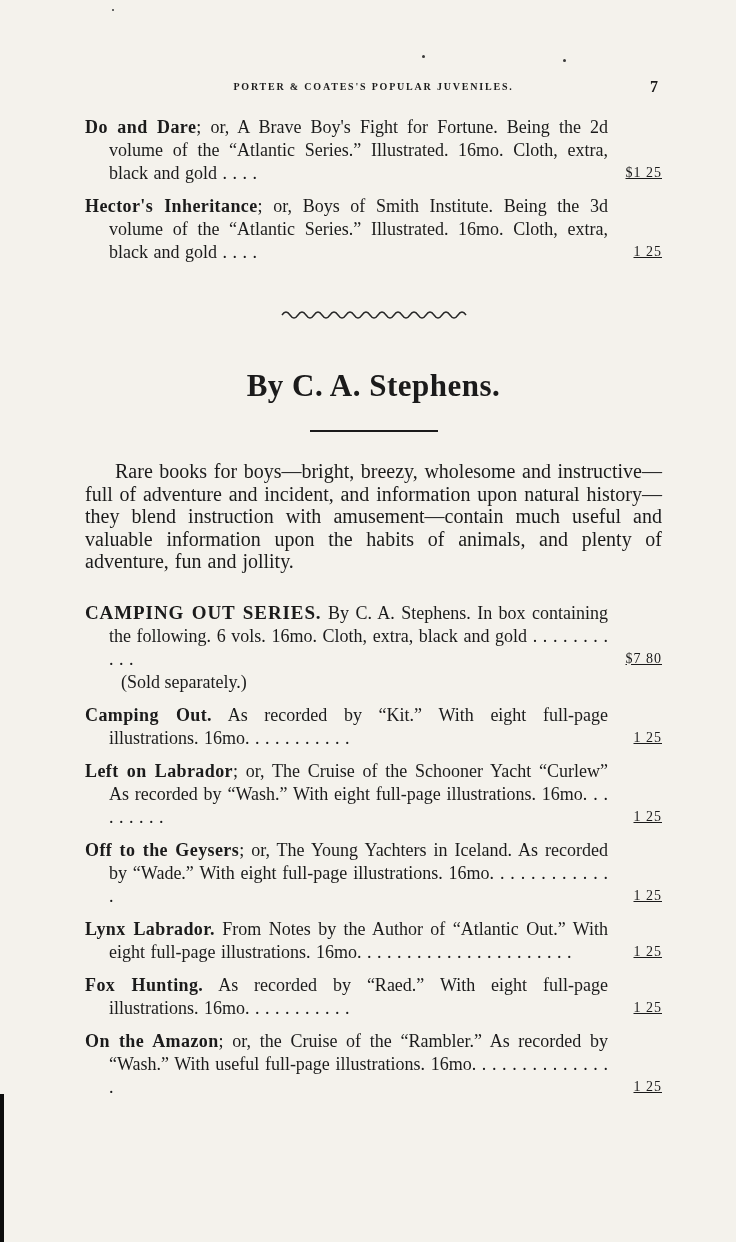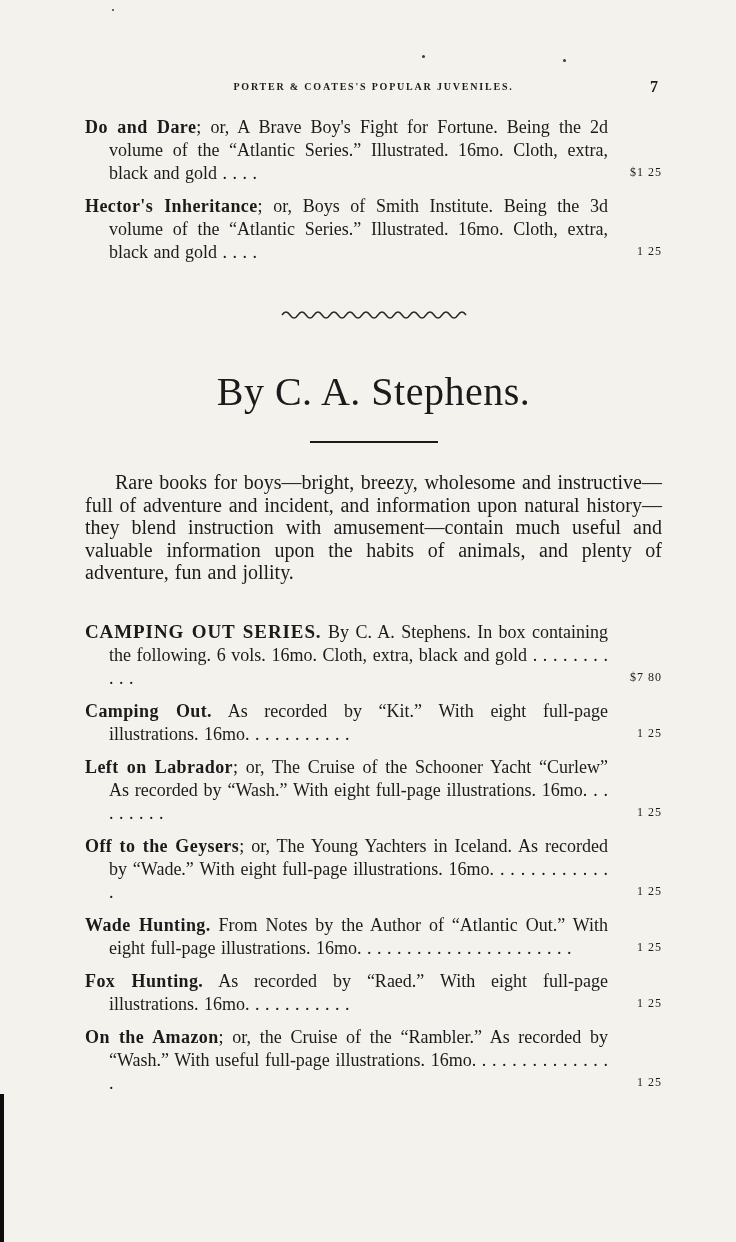--- a/index.html
+++ b/index.html
@@ -25,38 +25,38 @@
   .entry-main {
     margin: 0; width: 523px;
     padding-left: 24px; text-indent: -24px;
     text-align: justify;
     font-size: 18px; line-height: 23px; word-spacing: 1px;
   }
   .entry-title { font-weight: bold; letter-spacing: 0.4px; }
   .series .entry-title { font-size: 19px; letter-spacing: 0.9px; }
   .price {
     position: absolute; right: 0; bottom: 1px;
-    font-size: 12px; line-height: 23px; white-space: nowrap; letter-spacing: 1px;
+    font-size: 14px; line-height: 23px; white-space: nowrap; letter-spacing: 1px; text-decoration: underline;
   }
   .entry-note { margin: 0; padding-left: 36px; font-size: 18px; line-height: 23px; }
 
   .wavy-divider { display: block; margin: 44px auto 0 auto; }
 
   .section-heading {
     margin: 48px 0 0 0; text-align: center;
-    font-size: 40px; font-weight: normal; letter-spacing: 0.5px;
+    font-size: 31px; font-weight: bold; letter-spacing: 0.5px;
   }
   .heading-rule { width: 128px; height: 2px; background: #1b1b1b; margin: 26px auto 0 auto; }
 
   .intro {
     margin: 28px 0 0 0; text-indent: 30px; text-align: justify;
     font-size: 20px; line-height: 22.5px; word-spacing: 1px;
   }
 
-  .entries-list { margin-top: 36px; }
+  .entries-list { margin-top: 28px; }
 
   .scan-mark { position: absolute; left: 0; bottom: 0; width: 4px; height: 148px; background: #0d0d0d; }
   .speck { position: absolute; background: #3a3a3a; border-radius: 50%; }
   #speck1 { left: 422px; top: 55px; width: 3px; height: 3px; }
   #speck2 { left: 563px; top: 59px; width: 3px; height: 3px; }
   #speck3 { left: 112px; top: 9px; width: 2px; height: 2px; }
 </style>
 </head>
 <body>
 
@@ -96,20 +96,21 @@
 
   <p class="intro">Rare books for boys—bright, breezy, wholesome and instructive—full of adventure and incident, and information upon natural history—they blend instruction with amusement—contain much useful and valuable information upon the habits of animals, and plenty of adventure, fun and jollity.</p>
 
   <div class="entries-list">
 
     <div class="entry series">
       <div class="entry-row">
         <p class="entry-main"><span class="entry-title">CAMPING OUT SERIES.</span><span class="entry-rest"> By C. A. Stephens. In box containing the following. 6 vols. 16mo. Cloth, extra, black and gold . . . . . . . . . . .</span></p>
         <span class="price">$7 80</span>
       </div>
+      <p class="entry-note">(Sold separately.)</p>
     </div>
 
     <div class="entry">
       <div class="entry-row">
         <p class="entry-main"><span class="entry-title">Camping Out.</span><span class="entry-rest"> As recorded by “Kit.” With eight full-page illustrations. 16mo. . . . . . . . . . .</span></p>
         <span class="price">1 25</span>
       </div>
     </div>
 
     <div class="entry">
@@ -121,21 +122,21 @@
 
     <div class="entry">
       <div class="entry-row">
         <p class="entry-main"><span class="entry-title">Off to the Geysers</span><span class="entry-rest">; or, The Young Yachters in Iceland. As recorded by “Wade.” With eight full-page illustrations. 16mo. . . . . . . . . . . . .</span></p>
         <span class="price">1 25</span>
       </div>
     </div>
 
     <div class="entry">
       <div class="entry-row">
-        <p class="entry-main"><span class="entry-title">Wade Hunting.</span><span class="entry-rest"> From Notes by the Author of “Atlantic Out.” With eight full-page illustrations. 16mo. . . . . . . . . . . . . . . . . . . . . .</span></p>
+        <p class="entry-main"><span class="entry-title">Lynx Labrador.</span><span class="entry-rest"> From Notes by the Author of “Atlantic Out.” With eight full-page illustrations. 16mo. . . . . . . . . . . . . . . . . . . . . .</span></p>
         <span class="price">1 25</span>
       </div>
     </div>
 
     <div class="entry">
       <div class="entry-row">
         <p class="entry-main"><span class="entry-title">Fox Hunting.</span><span class="entry-rest"> As recorded by “Raed.” With eight full-page illustrations. 16mo. . . . . . . . . . .</span></p>
         <span class="price">1 25</span>
       </div>
     </div>

